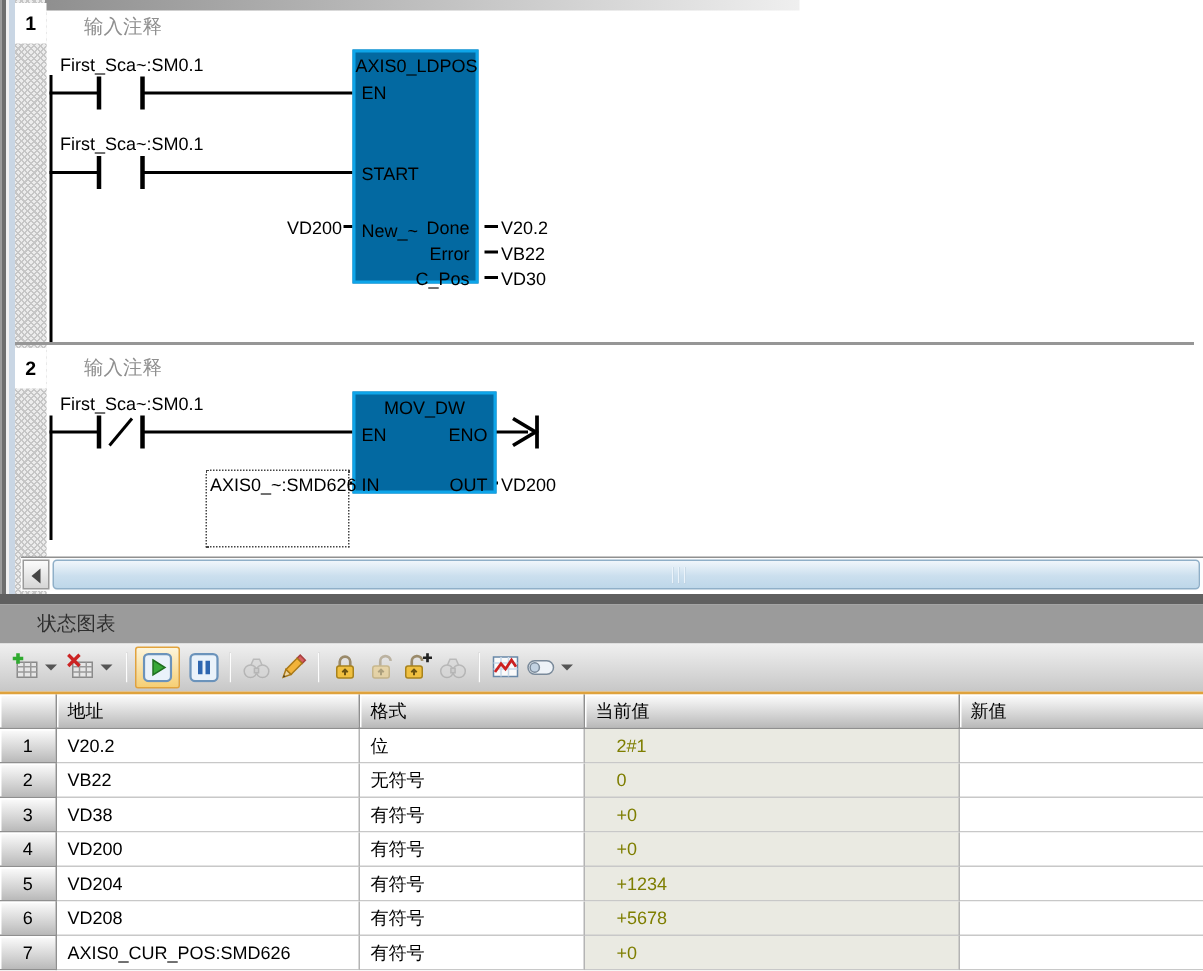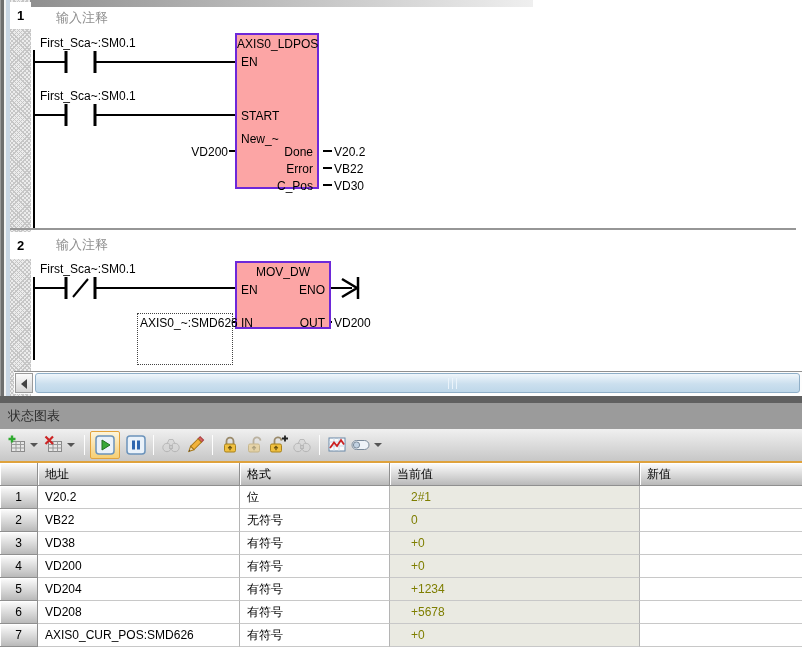--- a/index.html
+++ b/index.html
@@ -16,21 +16,21 @@
             background-image:repeating-linear-gradient(45deg,#c6c6c6 0 1px,transparent 1px 3px),
                              repeating-linear-gradient(135deg,#c6c6c6 0 1px,transparent 1px 3px); }
   .top-strip { position:absolute; left:30px; top:0; width:503px; height:7px;
                background:linear-gradient(to right,#8f8f8f,#efefef); }
   .net-num { position:absolute; left:10px; width:21px; height:27px; background:#fff;
              font-weight:bold; font-size:13px; text-align:center; line-height:27px; }
   .net-comment { position:absolute; left:44px; color:#8f8f8f; font-size:13px;margin-left:12px; }
   .contact-label { position:absolute; font-size:12px; }
   .net-sep { position:absolute; left:10px; width:786px; height:2px; background:#969696; }
 
-  .block { position:absolute; border:2px solid #6d28d9; background:#fca5a5; }
+  .block { position:absolute; border:2px solid #0ea5e9; background:#0369a1; }
   .bt { position:absolute; left:0; right:0; top:2px; text-align:center; }
   .pl { position:absolute; left:4px; }
   .pr { position:absolute; right:4px; }
   .operand { position:absolute; font-size:12px; }
 
   .dotted-box { position:absolute; left:137px; top:313px; width:96px; height:52px; border:1px dotted #444; }
   .dotted-box span { position:absolute; left:2px; top:2px; white-space:nowrap; }
 
   .hotspot { position:absolute; background:transparent; }
 
@@ -43,21 +43,21 @@
                      border-top:5px solid transparent; border-bottom:5px solid transparent; border-right:6px solid #444; }
   .scroll-thumb { position:absolute; left:35px; top:373px; width:765px; height:20px; border-radius:3px;
                   background:linear-gradient(#f0f6fb,#cbdfee 55%,#bed7e9); border:1px solid #8fafc8; }
   .thumb-grip { position:absolute; left:412px; top:4px; width:14px; height:11px; display:flex; gap:3px; }
   .thumb-grip i { width:1px; height:11px; background:#7a9cba; border-right:1px solid #eaf3fa; }
 
   .splitter { position:absolute; left:0; top:396px; width:802px; height:7px; background:#606060; }
 
   
   .panel-title { position:absolute; left:0; top:403px; width:802px; height:26px; background:#9b9b9b;
-                 color:#2f2f2f; font-size:13px; line-height:26px; padding-left:8px; }
+                 color:#2f2f2f; font-size:13px; line-height:26px; padding-left:25px; }
   .toolbar { position:absolute; left:0; top:429px; width:802px; height:32px;
              background:linear-gradient(#f0f0f0,#c7c7c7); display:flex; align-items:center; padding-left:5px; }
   .tbtn { width:24px; height:24px; display:flex; align-items:center; justify-content:center; flex:none; }
   .tbtn.disabled { opacity:.55; }
   .tbtn-active { width:30px; height:28px; border:1px solid #e2a33c; border-radius:2px;
                  background:linear-gradient(#fdf5dc,#f6cf74); display:flex; align-items:center; justify-content:center; flex:none; }
   .caret { width:0; height:0; border-left:4px solid transparent; border-right:4px solid transparent;
            border-top:4px solid #555; margin:0 4px 0 1px; flex:none; }
   .tsep { width:1px; height:20px; background:#9a9a9a; border-right:1px solid #fdfdfd; margin:0 5px; flex:none; }
   .accent-line { position:absolute; left:0; top:461px; width:802px; height:2px; background:#dfa23c; }
@@ -114,21 +114,21 @@
     <div class="net-comment" style="top:9px">输入注释</div>
     <div class="contact-label" style="left:40px;top:36px">First_Sca~:SM0.1</div>
     <div class="hotspot" style="left:60px;top:48px;width:42px;height:28px"></div>
     <div class="contact-label" style="left:40px;top:89px">First_Sca~:SM0.1</div>
     <div class="hotspot" style="left:60px;top:101px;width:42px;height:28px"></div>
 
     <div class="block" style="left:235px;top:33px;width:84px;height:156px">
       <span class="bt">AXIS0_LDPOS</span>
       <span class="pl" style="top:20px">EN</span>
       <span class="pl" style="top:74px">START</span>
-      <span class="pl" style="top:97px">New_~</span>
+      <span class="pl" style="top:112px">New_~</span>
       <span class="pr" style="top:110px">Done</span>
       <span class="pr" style="top:127px">Error</span>
       <span class="pr" style="top:144px">C_Pos</span>
     </div>
 
     <div class="operand" style="left:186px;top:145px;width:42px;text-align:right">VD200</div>
     <div class="operand" style="left:334px;top:145px">V20.2</div>
     <div class="operand" style="left:334px;top:162px">VB22</div>
     <div class="operand" style="left:334px;top:179px">VD30</div>
 

